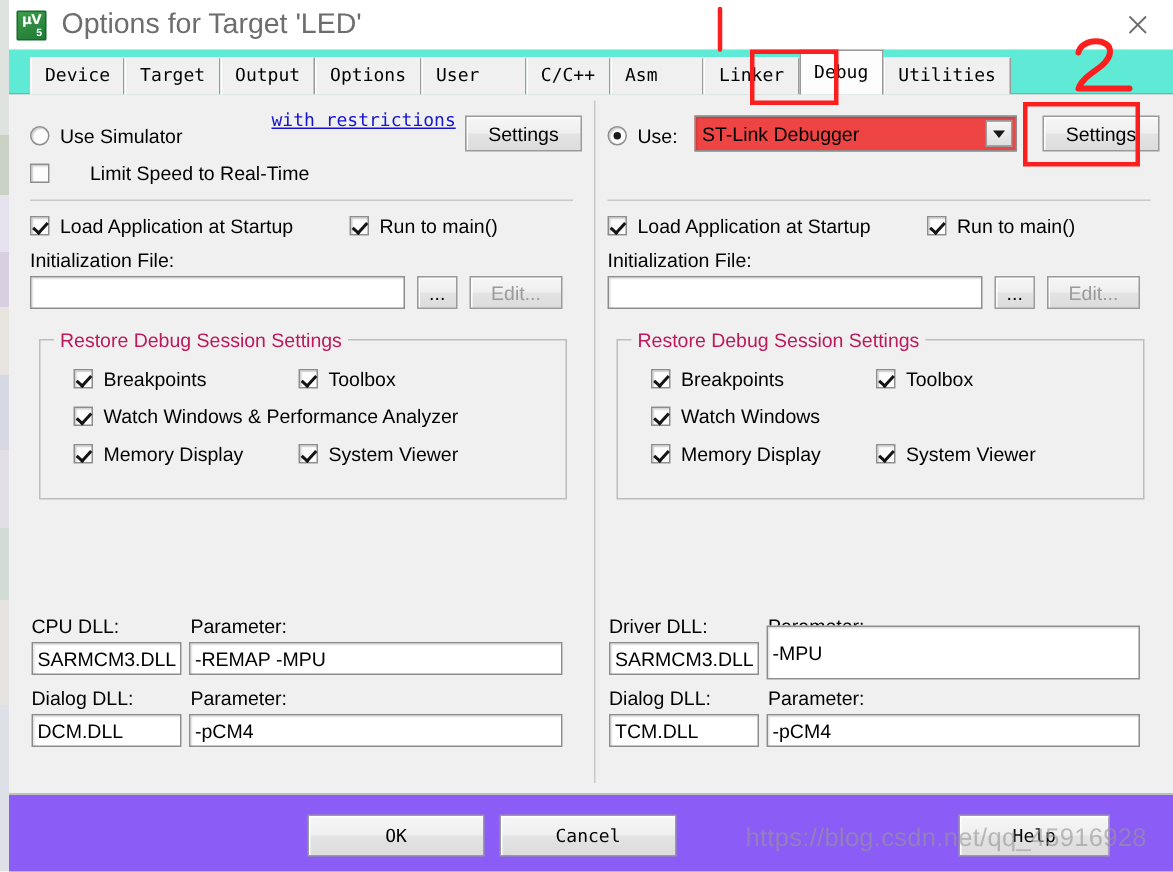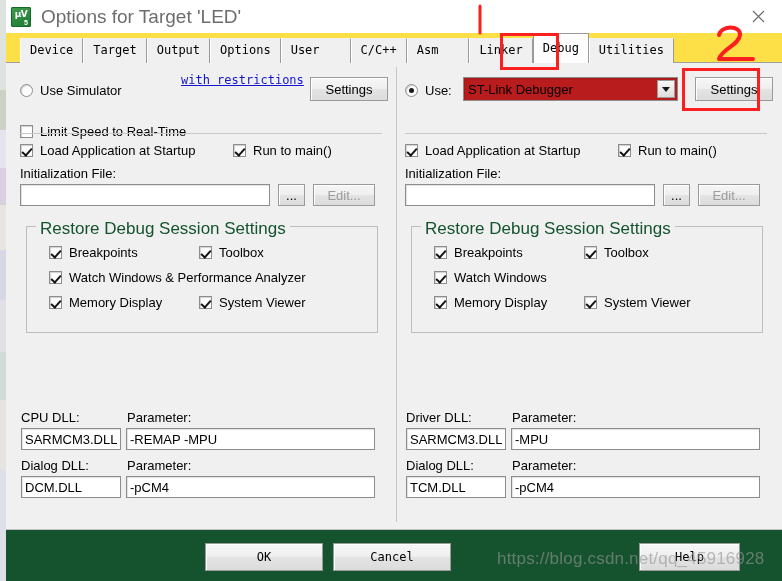--- a/index.html
+++ b/index.html
@@ -102,21 +102,21 @@
     align-items: center;
     justify-content: center;
   }
   .close-btn svg { display:block; }
 
   
   .tabstrip {
     position: absolute;
     left: 0; top: 33px;
     width: 776px; height: 30px;
-    background: #fde047;
+    background: #5eead4;
     border-bottom: 1px solid #a0a0a0;
     box-sizing: border-box;
   }
   .tabs {
     position: absolute;
     left: 14px; top: 5px;
     display: flex;
     align-items: flex-end;
     height: 25px;
   }
@@ -240,21 +240,21 @@
     font-size: 13px;
     color: #000;
     display: flex;
     align-items: center;
     padding-left: 3px;
     overflow: hidden;
     white-space: nowrap;
   }
 
   .combo {
-    background: #b91c1c;
+    background: #ef4444;
     border: 1px solid #8d8d8d;
     box-shadow: inset 1px 1px 1px rgba(0,0,0,.12);
     box-sizing: border-box;
     display: flex;
     align-items: center;
     font-size: 13px;
     padding-left: 4px;
     position: relative;
   }
   .combo .arrowbtn {
@@ -285,31 +285,31 @@
   .group {
     position: absolute;
     border: 1px solid #bdbdbd;
     box-sizing: border-box;
   }
   .group > .gtitle {
     position: absolute;
     top: -8px; left: 9px;
     background: #f0f0f0;
     padding: 0 4px;
-    font-size: 17px;
-    color: #14532d;
+    font-size: 13px;
+    color: #be185d;
     white-space: nowrap;
   }
 
   
   .footer {
     position: absolute;
     left: 0; top: 529px;
     width: 776px; height: 52px;
-    background: #14532d;
+    background: #8b5cf6;
     border-top: 1px solid #c2c2c2;
   }
 
   
   .anno { position: absolute; z-index: 40; pointer-events: none; }
   .anno-box {
     position: absolute;
     border: 3px solid #fb1f1f;
     box-sizing: border-box;
     z-index: 40;
@@ -368,21 +368,21 @@
 
       <div class="row" style="left:0px; top:20px;align-items:center;">
         <span class="radio"></span>
         <span class="lbl" style="margin-left:7px;">Use Simulator</span>
       </div>
 
       <div class="link" style="position:absolute; left:145px; top:10px;margin-left:16px;">with restrictions</div>
 
       <div class="btn" style="position:absolute; left:290px; top:14px; width:78px; height:24px;">Settings</div>
 
-      <div class="row" style="left:0px; top:61px;">
+      <div class="row" style="left:0px; top:45px;gap:20px;">
         <span class="chk"></span>
         <span class="lbl" style="margin-left:7px;">Limit Speed to Real-Time</span>
       </div>
 
       <div class="hsep" style="left:0px; top:70px; width:362px;"></div>
 
       <div class="row" style="left:0px; top:80px;">
         <span class="chk on"></span>
         <span class="lbl" style="margin-left:7px;">Load Application at Startup</span>
       </div>
@@ -489,21 +489,21 @@
         </div>
         <div class="row" style="left:172px; top:68px;">
           <span class="chk on"></span>
           <span class="lbl" style="margin-left:7px;">System Viewer</span>
         </div>
       </div>
 
       <div class="lbl" style="position:absolute; left:1px; top:347px;">Driver DLL:</div>
       <div class="lbl" style="position:absolute; left:107px; top:347px;">Parameter:</div>
       <div class="tbox" style="position:absolute; left:1px; top:365px; width:100px; height:22px;">SARMCM3.DLL</div>
-      <div class="tbox" style="position:absolute; left:106px; top:365px; width:249px; height:22px;">-MPU</div>
+      <div class="tbox" style="position:absolute; left:106px; top:354px; width:249px; height:36px;">-MPU</div>
 
       <div class="lbl" style="position:absolute; left:1px; top:395px;">Dialog DLL:</div>
       <div class="lbl" style="position:absolute; left:107px; top:395px;">Parameter:</div>
       <div class="tbox" style="position:absolute; left:1px; top:413px; width:100px; height:22px;">TCM.DLL</div>
       <div class="tbox" style="position:absolute; left:106px; top:413px; width:249px; height:22px;">-pCM4</div>
     </div>
   </div>
 
   <div class="footer">
     <div class="btn mono" style="position:absolute; left:199px; top:13px; width:118px; height:28px;">OK</div>

